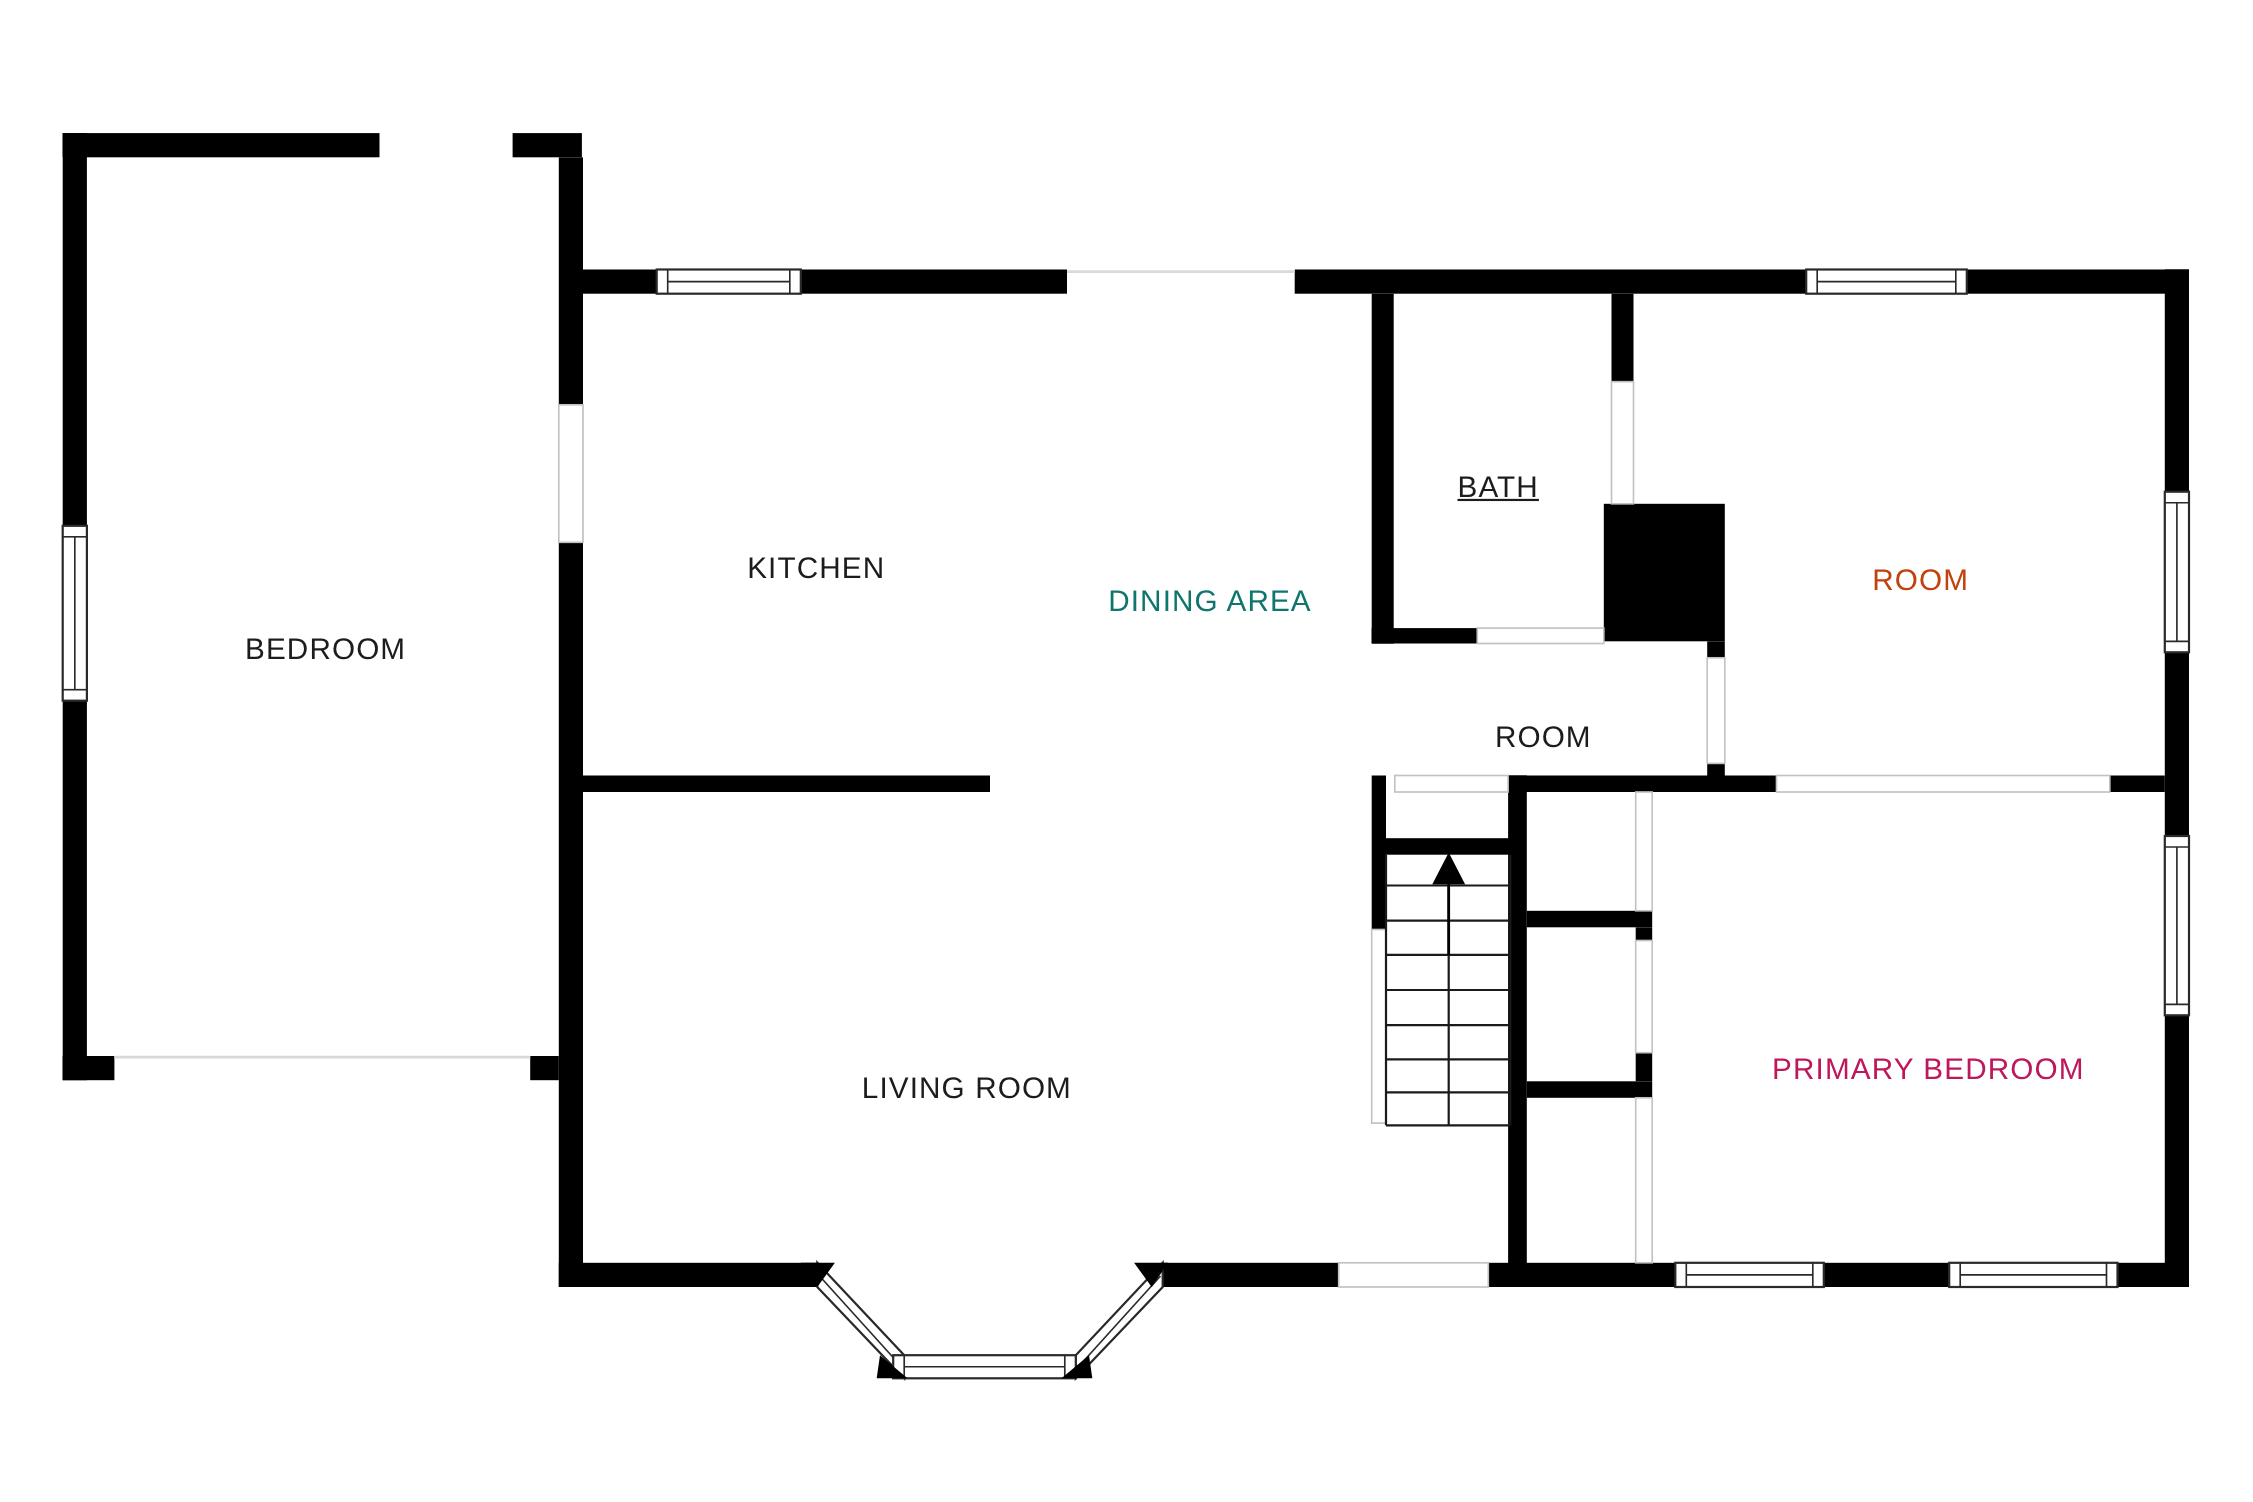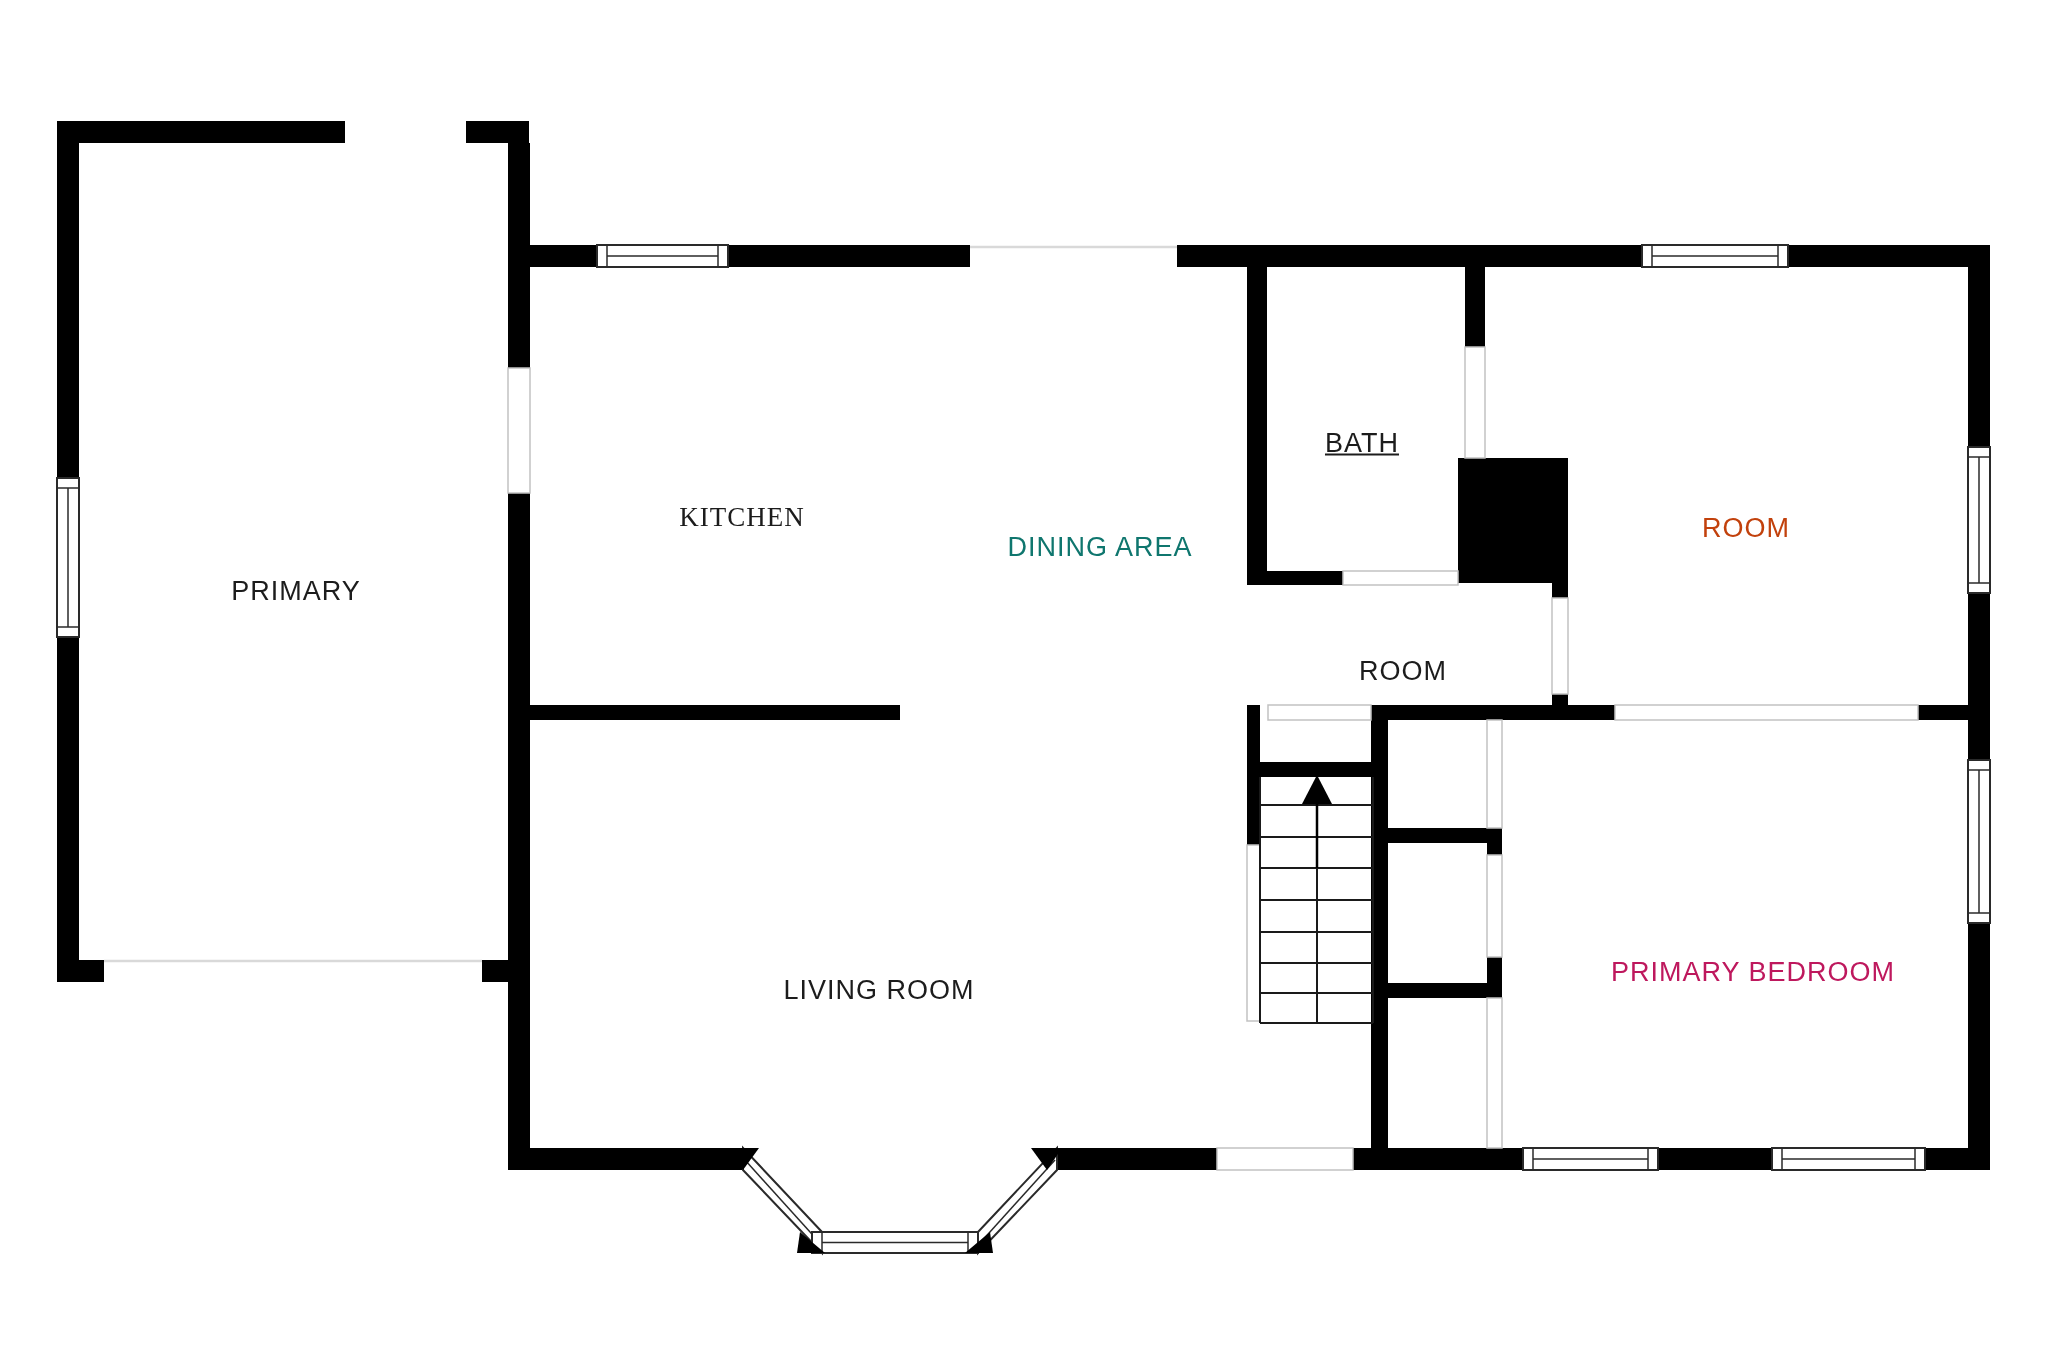--- a/index.html
+++ b/index.html
@@ -127,21 +127,21 @@
       <line x1="1260" y1="900" x2="1373" y2="900" stroke="#1a1a1a" stroke-width="2"></line>
       <line x1="1260" y1="932" x2="1373" y2="932" stroke="#1a1a1a" stroke-width="2"></line>
       <line x1="1260" y1="963" x2="1373" y2="963" stroke="#1a1a1a" stroke-width="2"></line>
       <line x1="1260" y1="993" x2="1373" y2="993" stroke="#1a1a1a" stroke-width="2"></line>
       <line x1="1260" y1="1023" x2="1373" y2="1023" stroke="#1a1a1a" stroke-width="2"></line>
       <line x1="1317" y1="803" x2="1317" y2="1023" stroke="#1a1a1a" stroke-width="2"></line>
       <line x1="1317" y1="804" x2="1317" y2="868" stroke="#000000" stroke-width="2.5"></line>
       <polygon points="1317,775 1302,804 1332,804" fill="#000000"></polygon>
     </svg>
 
-  <div class="room-label" style="left: 296px; top: 591px; color: rgb(28, 28, 28);">PRIMARY</div>
-  <div class="room-label" style="left: 742px; top: 517px; color: rgb(28, 28, 28); font-family: Liberation Serif, serif;">KITCHEN</div>
+  <div class="room-label" style="left: 296px; top: 591px; color: rgb(28, 28, 28);">BEDROOM</div>
+  <div class="room-label" style="left: 742px; top: 517px; color: rgb(28, 28, 28);">KITCHEN</div>
   <div class="room-label" style="left: 1100px; top: 547px; color: #0f766e;">DINING AREA</div>
   <div class="room-label" style="left: 1362px; top: 443px; color: rgb(28, 28, 28); text-decoration: underline;">BATH</div>
   <div class="room-label" style="left: 1746px; top: 528px; color: #c2410c;">ROOM</div>
   <div class="room-label" style="left: 1403px; top: 671px; color: rgb(28, 28, 28);">ROOM</div>
   <div class="room-label" style="left: 879px; top: 990px; color: rgb(28, 28, 28);">LIVING ROOM</div>
   <div class="room-label" style="left: 1753px; top: 972px; color: #be185d;">PRIMARY BEDROOM</div>
 </div>
 
 </body></html>

